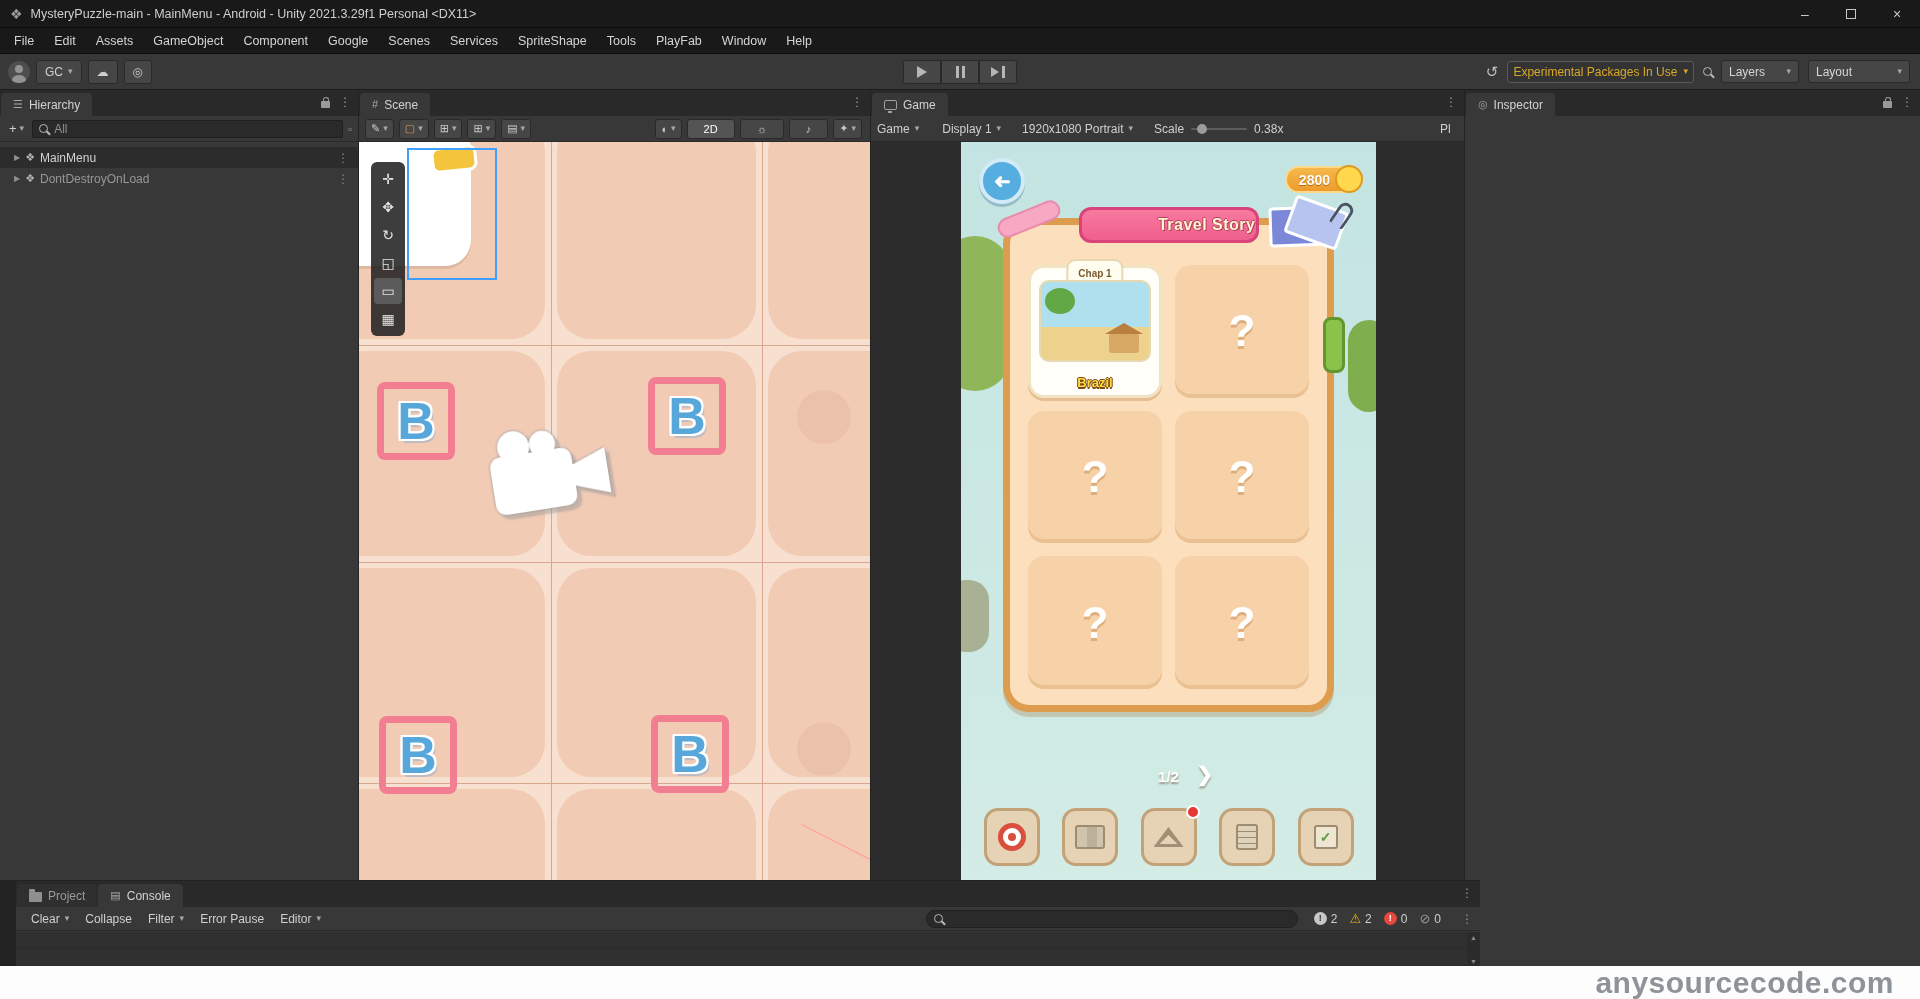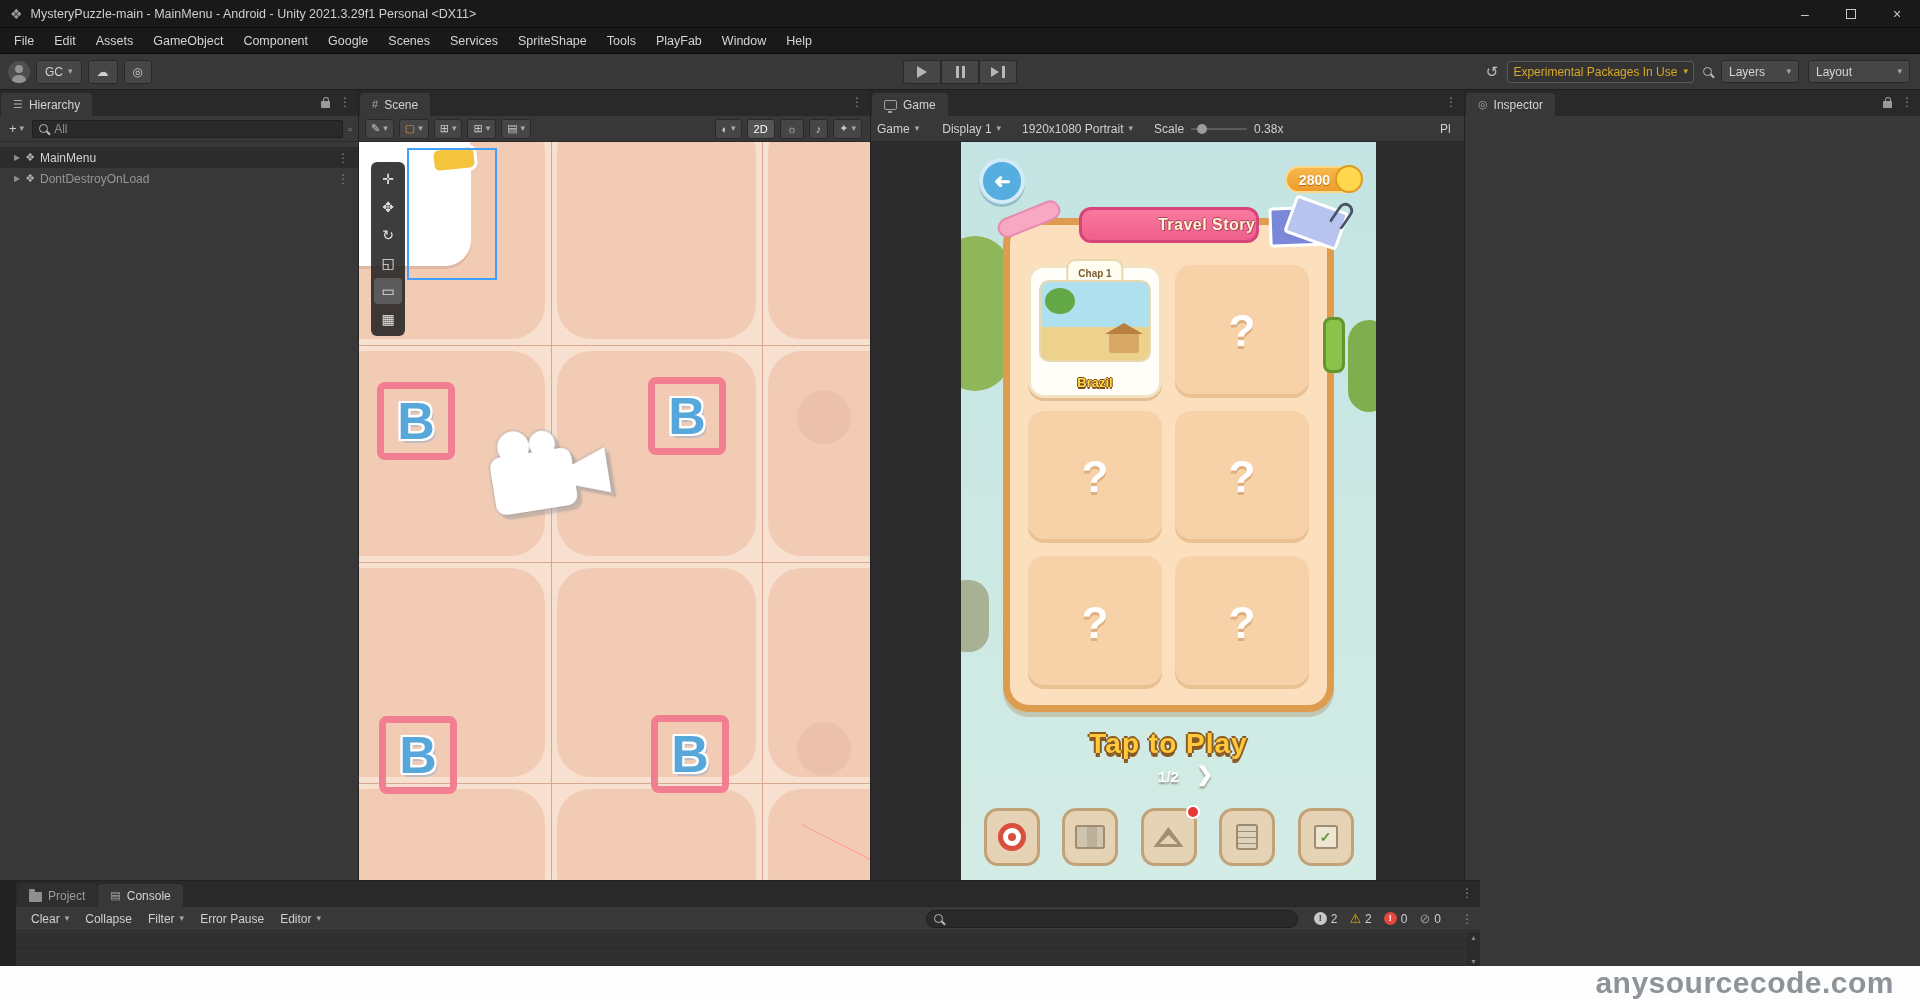--- a/index.html
+++ b/index.html
@@ -65,21 +65,21 @@
   .h-row.dim{color:#979797}
   .fold{color:#8f8f8f;font-size:8px}
   .obj-ico{color:#b5b5b5;font-size:11px}
   .row-kebab{position:absolute;right:9px;color:#8a8a8a;font-size:12px}
   .tiny-ico{color:#8f8f8f;font-size:11px}
 
   
   .scene-panel{position:absolute;left:358px;top:90px;width:512px;height:790px;background:#383838;border-left:1px solid #222}
   .mini-dd{height:20px;background:#464646;border:1px solid #292929;border-radius:3px;display:flex;align-items:center;justify-content:center;gap:3px;padding:0 5px;color:#c8c8c8;font-size:11px}
   .mini-dd .orange{color:#e09a4c}
-  .mini-btn{height:20px;background:#464646;border:1px solid #292929;border-radius:3px;display:flex;align-items:center;justify-content:center;padding:0 6px;color:#c8c8c8;font-size:11px}
+  .mini-btn{height:20px;background:#464646;border:1px solid #292929;border-radius:3px;display:flex;align-items:center;justify-content:center;padding:0 16px;color:#c8c8c8;font-size:11px}
   .mini-btn.active{background:#545454;color:#fff}
   .s-right{position:absolute;right:8px;display:flex;gap:5px;align-items:center}
   .viewport{position:absolute;left:0;top:52px;width:512px;height:738px;background:#f8e0d1;overflow:hidden}
   .gl-v{position:absolute;top:0;width:1px;height:100%;background:#d9a78f}
   .gl-h{position:absolute;left:0;height:1px;width:100%;background:#d9a78f}
   .tile{position:absolute;background:#f2cbb5;border-radius:34px}
   .spot{position:absolute;border-radius:50%;background:#e7b9a2;opacity:.55}
   .bbox{position:absolute;width:78px;height:78px;border:7px solid #f27e92;border-radius:8px;display:flex;align-items:center;justify-content:center}
   .bletter{font-size:52px;font-weight:bold;color:#57a7da;line-height:1;
     text-shadow:2px 0 #fff,-2px 0 #fff,0 2px #fff,0 -2px #fff,2px 2px #fff,-2px -2px #fff,2px -2px #fff,-2px 2px #fff,3px 4px 0 rgba(150,175,205,.55)}
@@ -478,21 +478,20 @@
             </div>
           <div class="card">
               <span class="qmark">?</span>
             </div>
           <div class="card">
               <span class="qmark">?</span>
             </div>
         </div>
       </div>
 
-      <div class="tap-play">Tap to Play</div>
       <div class="page-row">1/2</div>
       <div class="next-chevron">❯</div>
 
       <div class="navbar">
         <div class="nav-btn">
             <span class="icon-target"></span>
           </div>
         <div class="nav-btn">
             <span class="icon-map"></span>
           </div>

